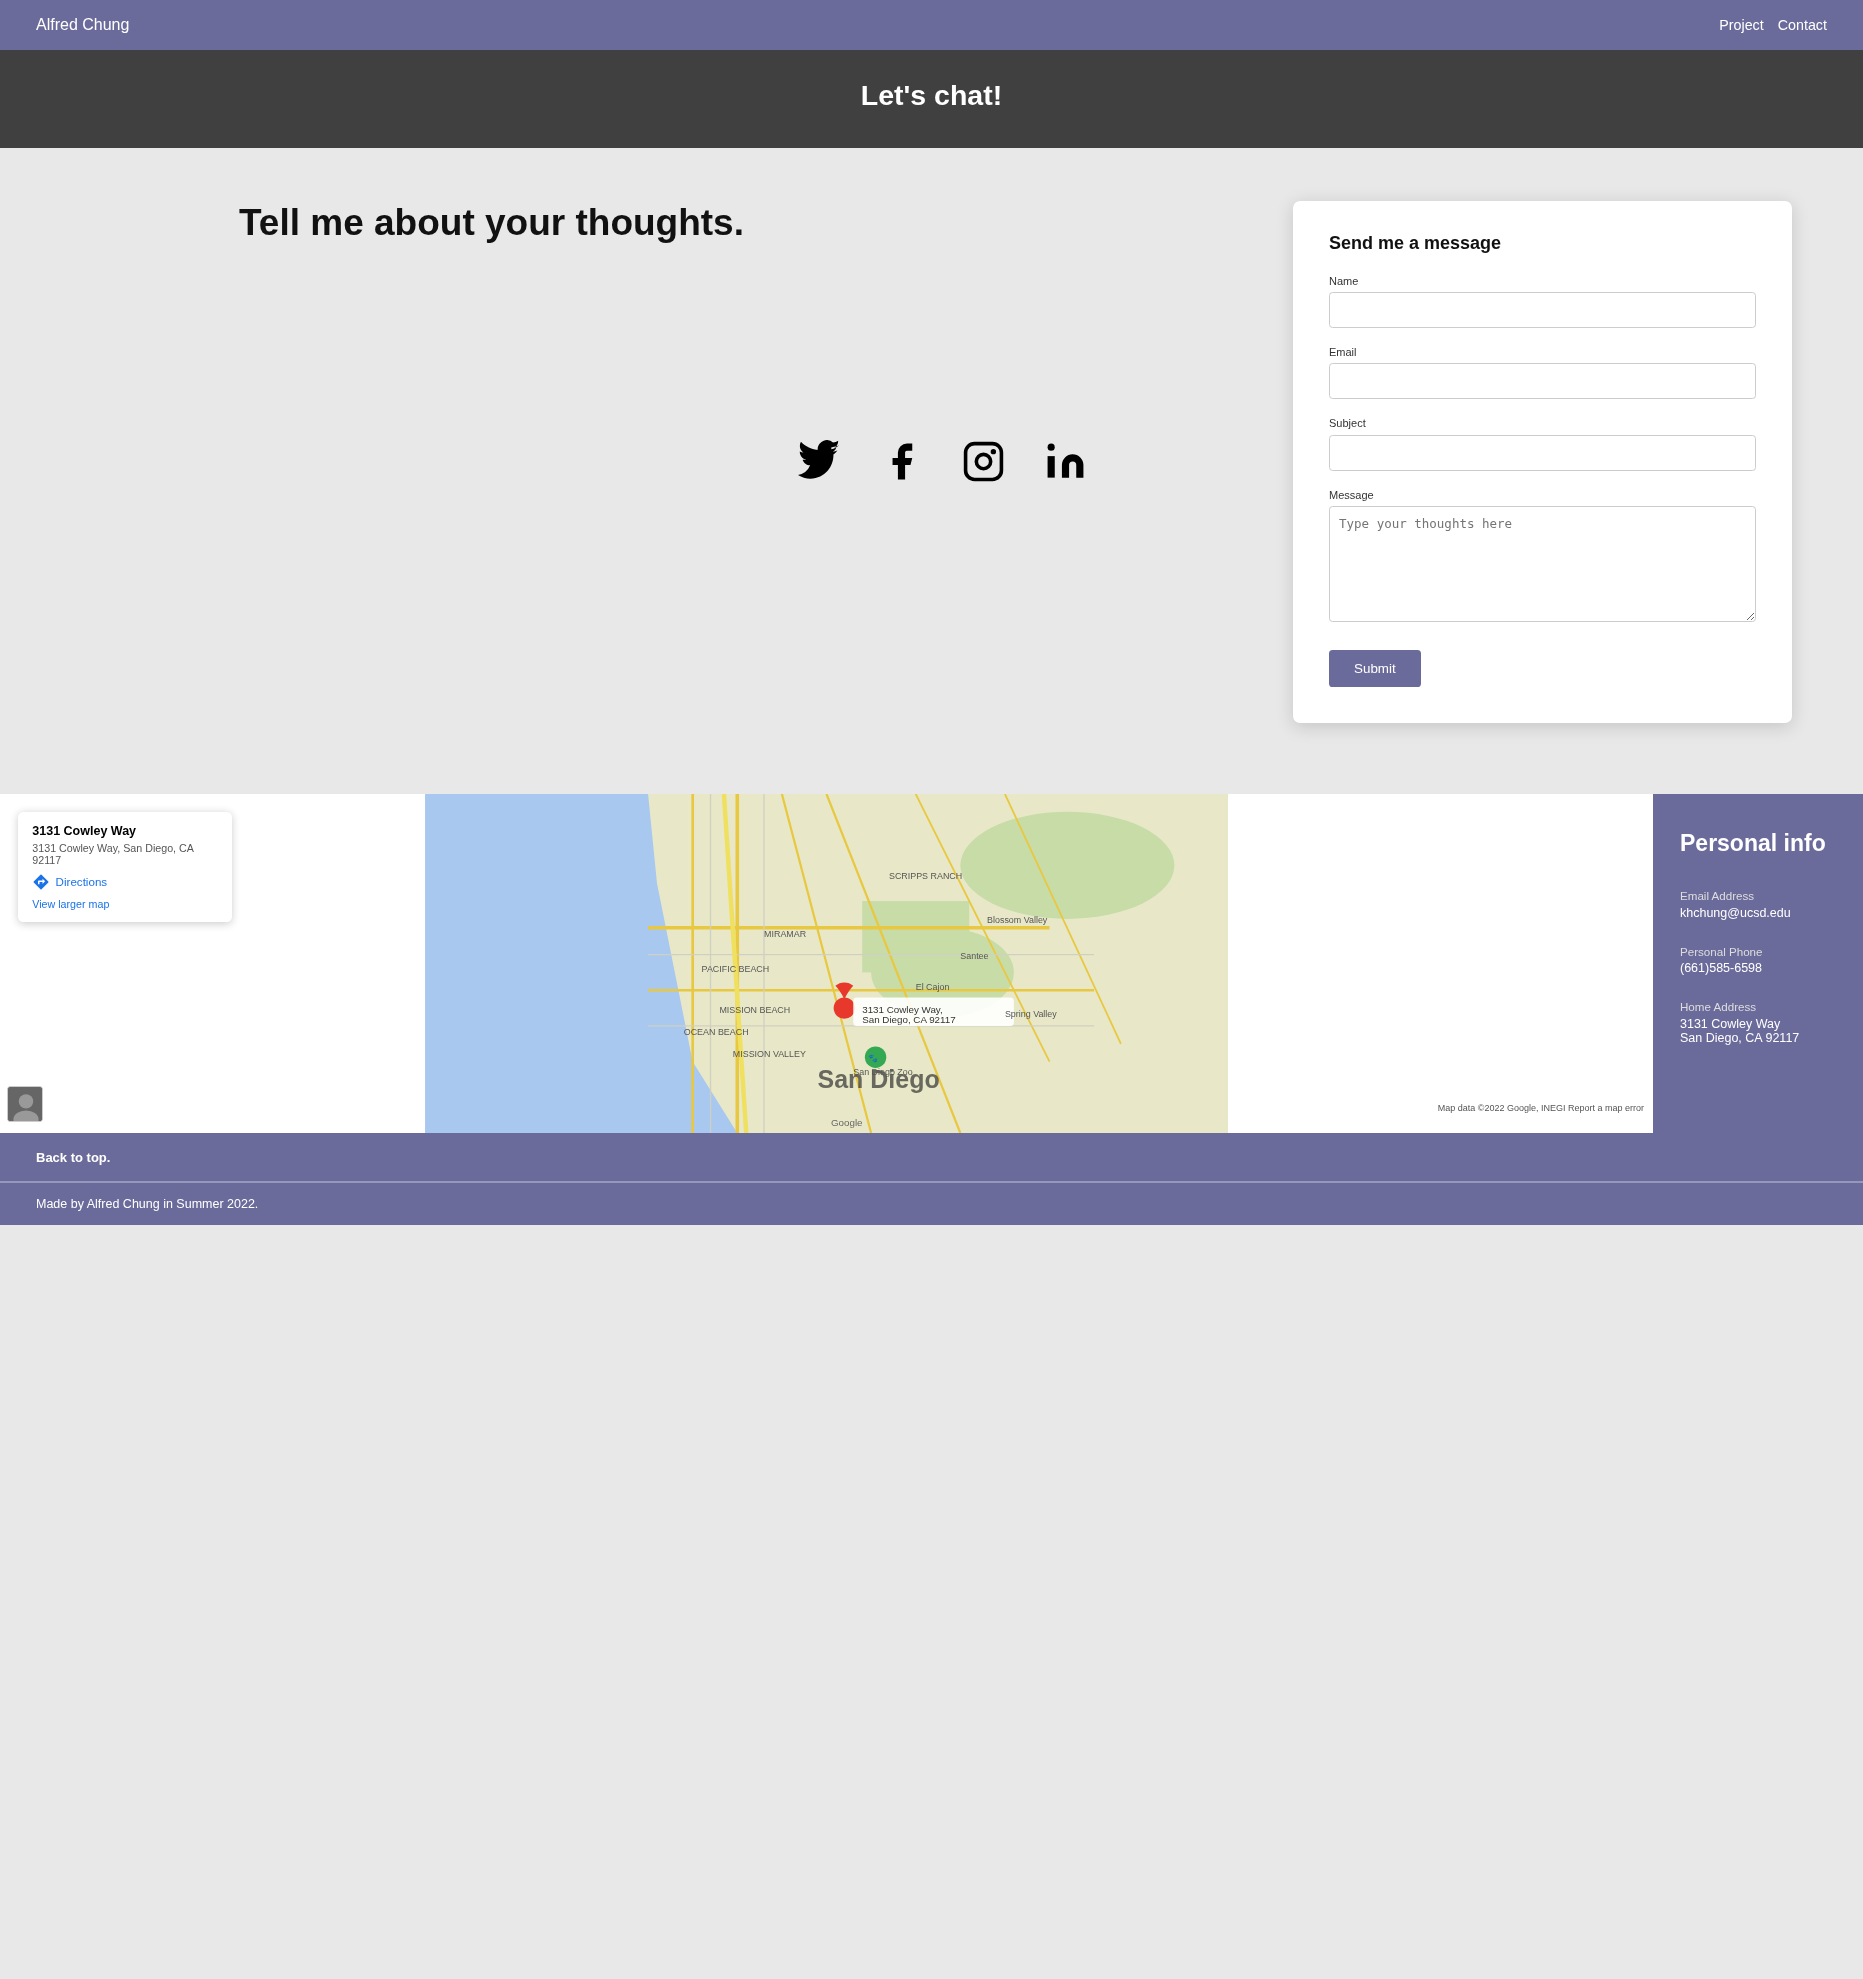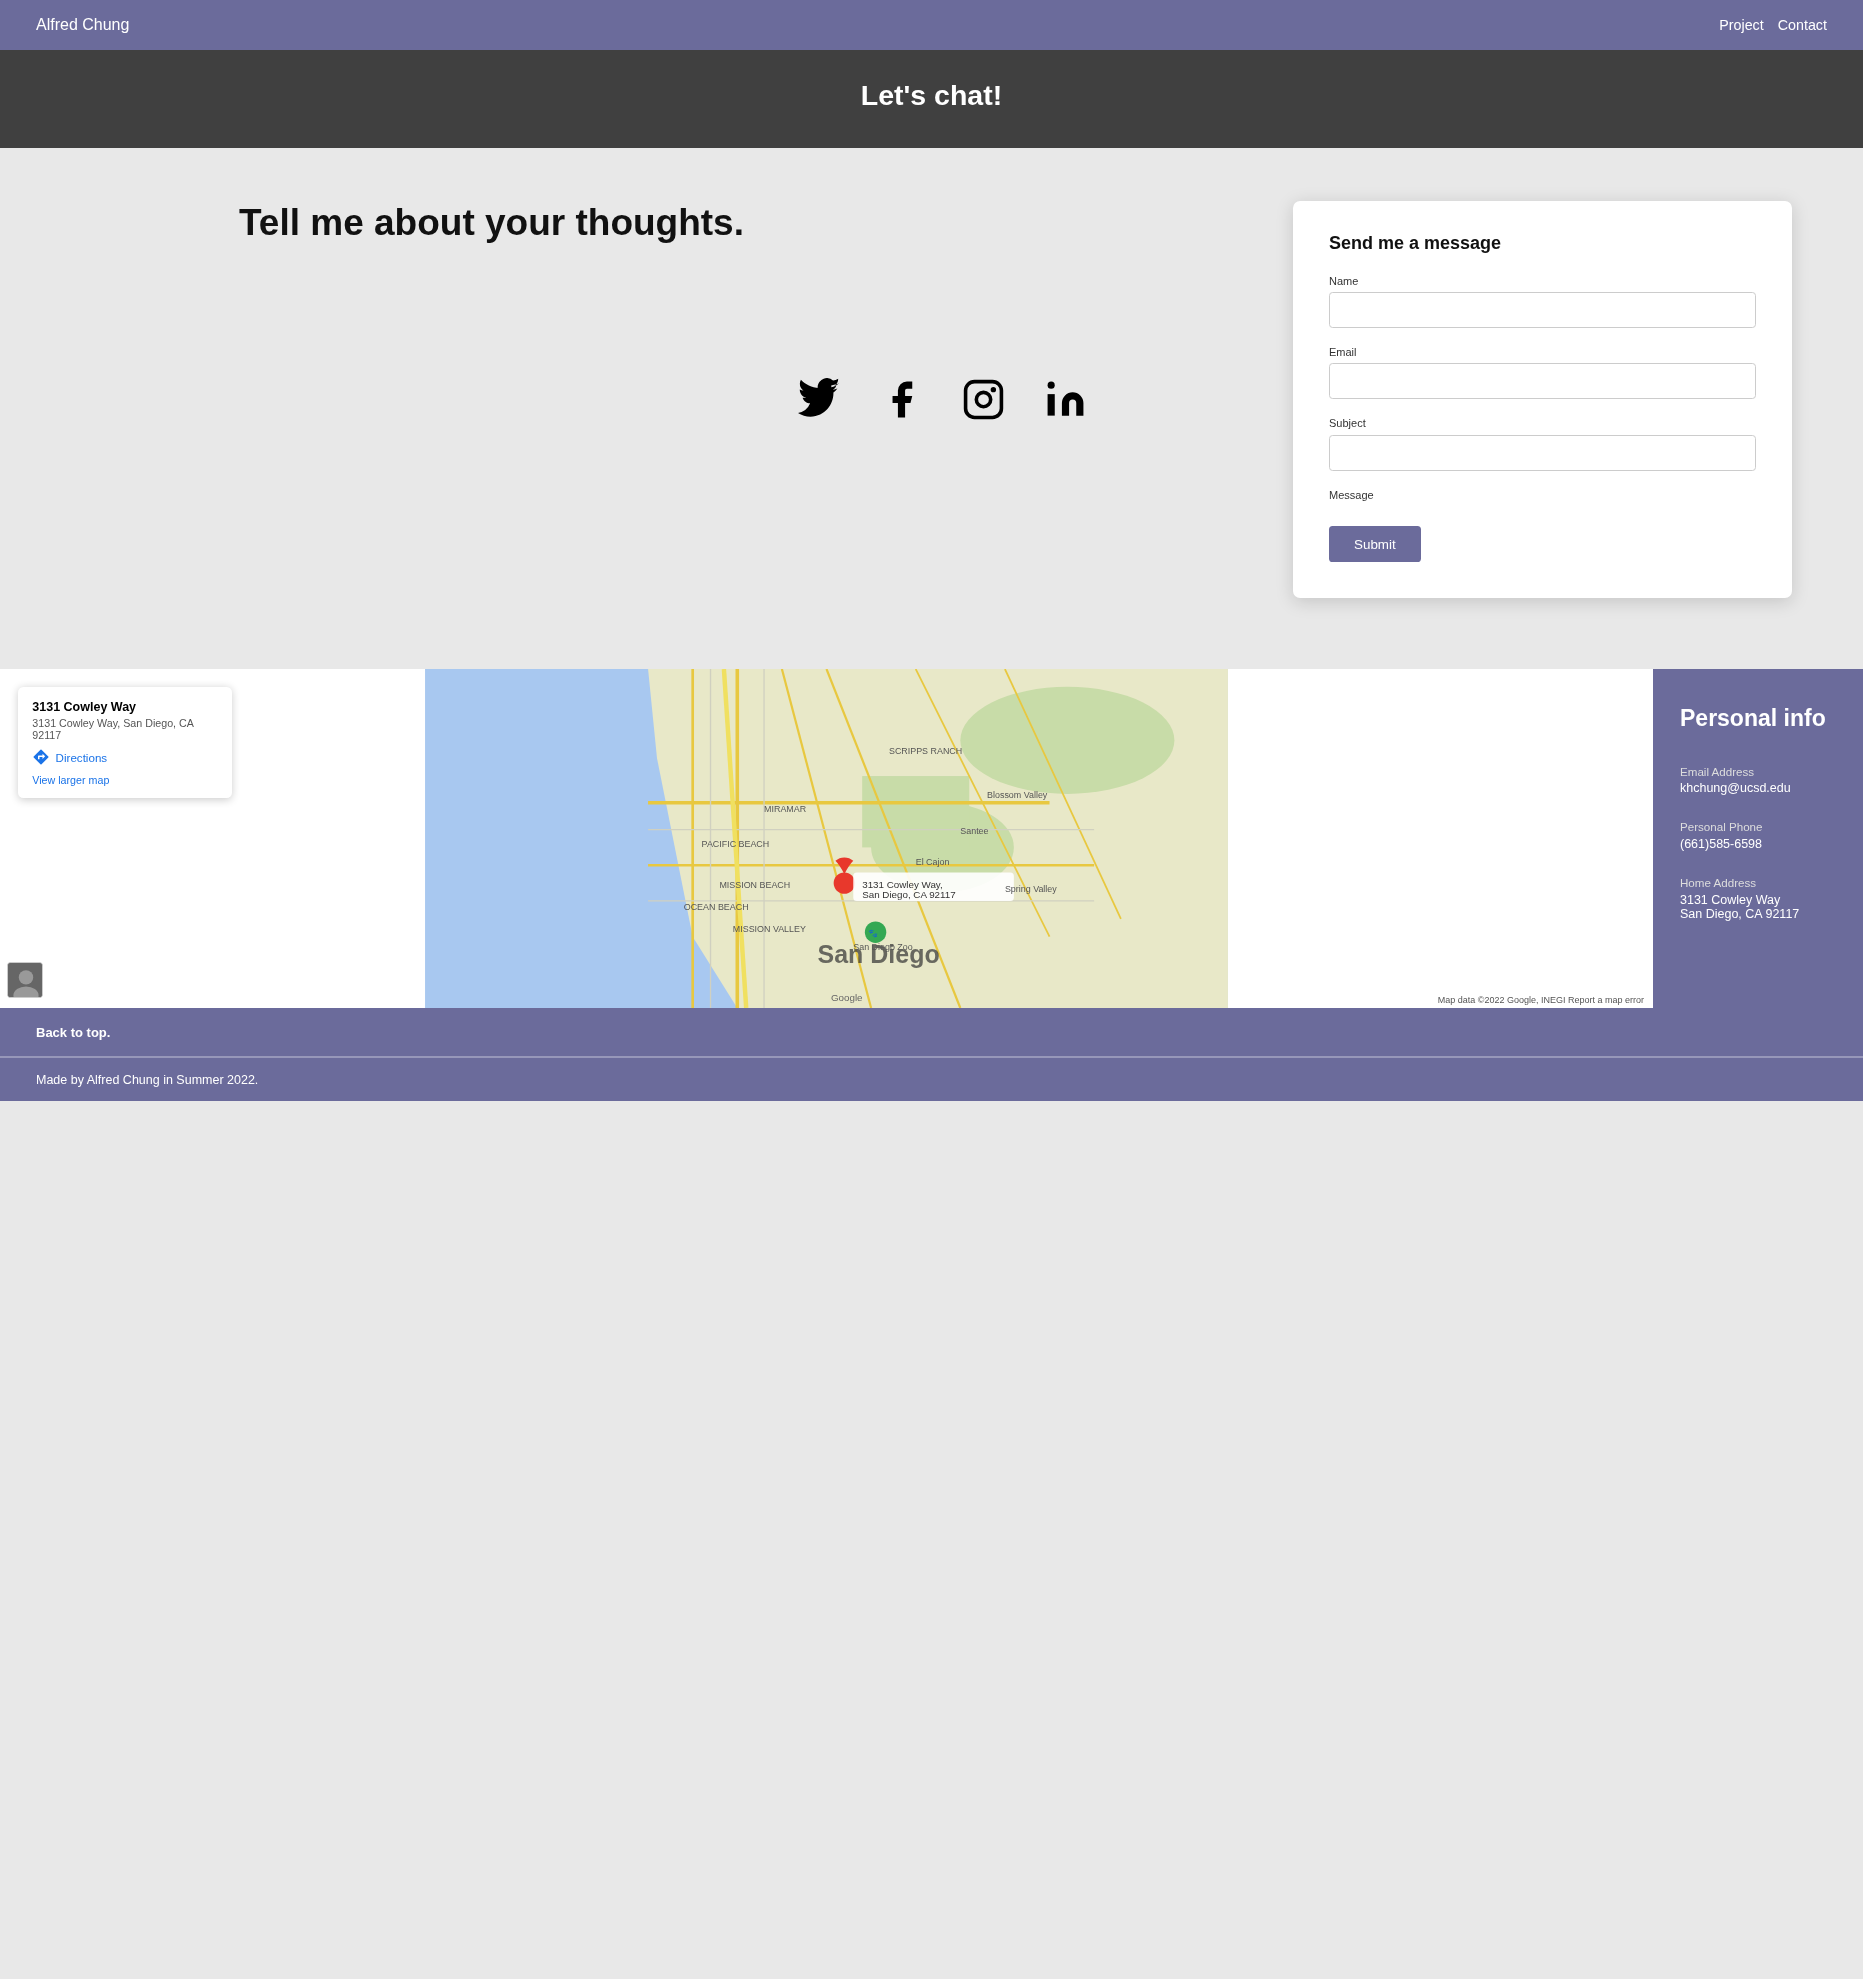--- a/index.html
+++ b/index.html
@@ -146,21 +146,21 @@
     .map-info-box .directions-row {
       display: flex;
       align-items: center;
       gap: 5.3px;
       margin-bottom: 7.1px;
     }
     .map-info-box .directions-link { color: #1a73e8; font-size: 11.6px; text-decoration: none; }
     .map-info-box .view-larger { color: #1a73e8; font-size: 10.7px; text-decoration: none; display: block; }
     .map-attribution {
       position: absolute;
-      bottom: 3px;
+      bottom: 20px;
       right: 9px;
       font-size: 9px;
       color: #555;
     }
     .map-avatar {
       position: absolute;
       bottom: 10.7px;
       left: 7.1px;
       width: 36px;
       height: 36px;
@@ -283,20 +283,21 @@
       <input type="email" style="">
     </div>
 
     <div class="form-group">
       <label>Subject</label>
       <input type="text" style="">
     </div>
 
     <div class="form-group">
       <label>Message</label>
+      <textarea placeholder="Type your thoughts here" style=""></textarea>
     </div>
 
     <button class="submit-btn">Submit</button>
   </div>
 
 </div>
 
 <div class="map-section">
 
   <div class="map-container">

